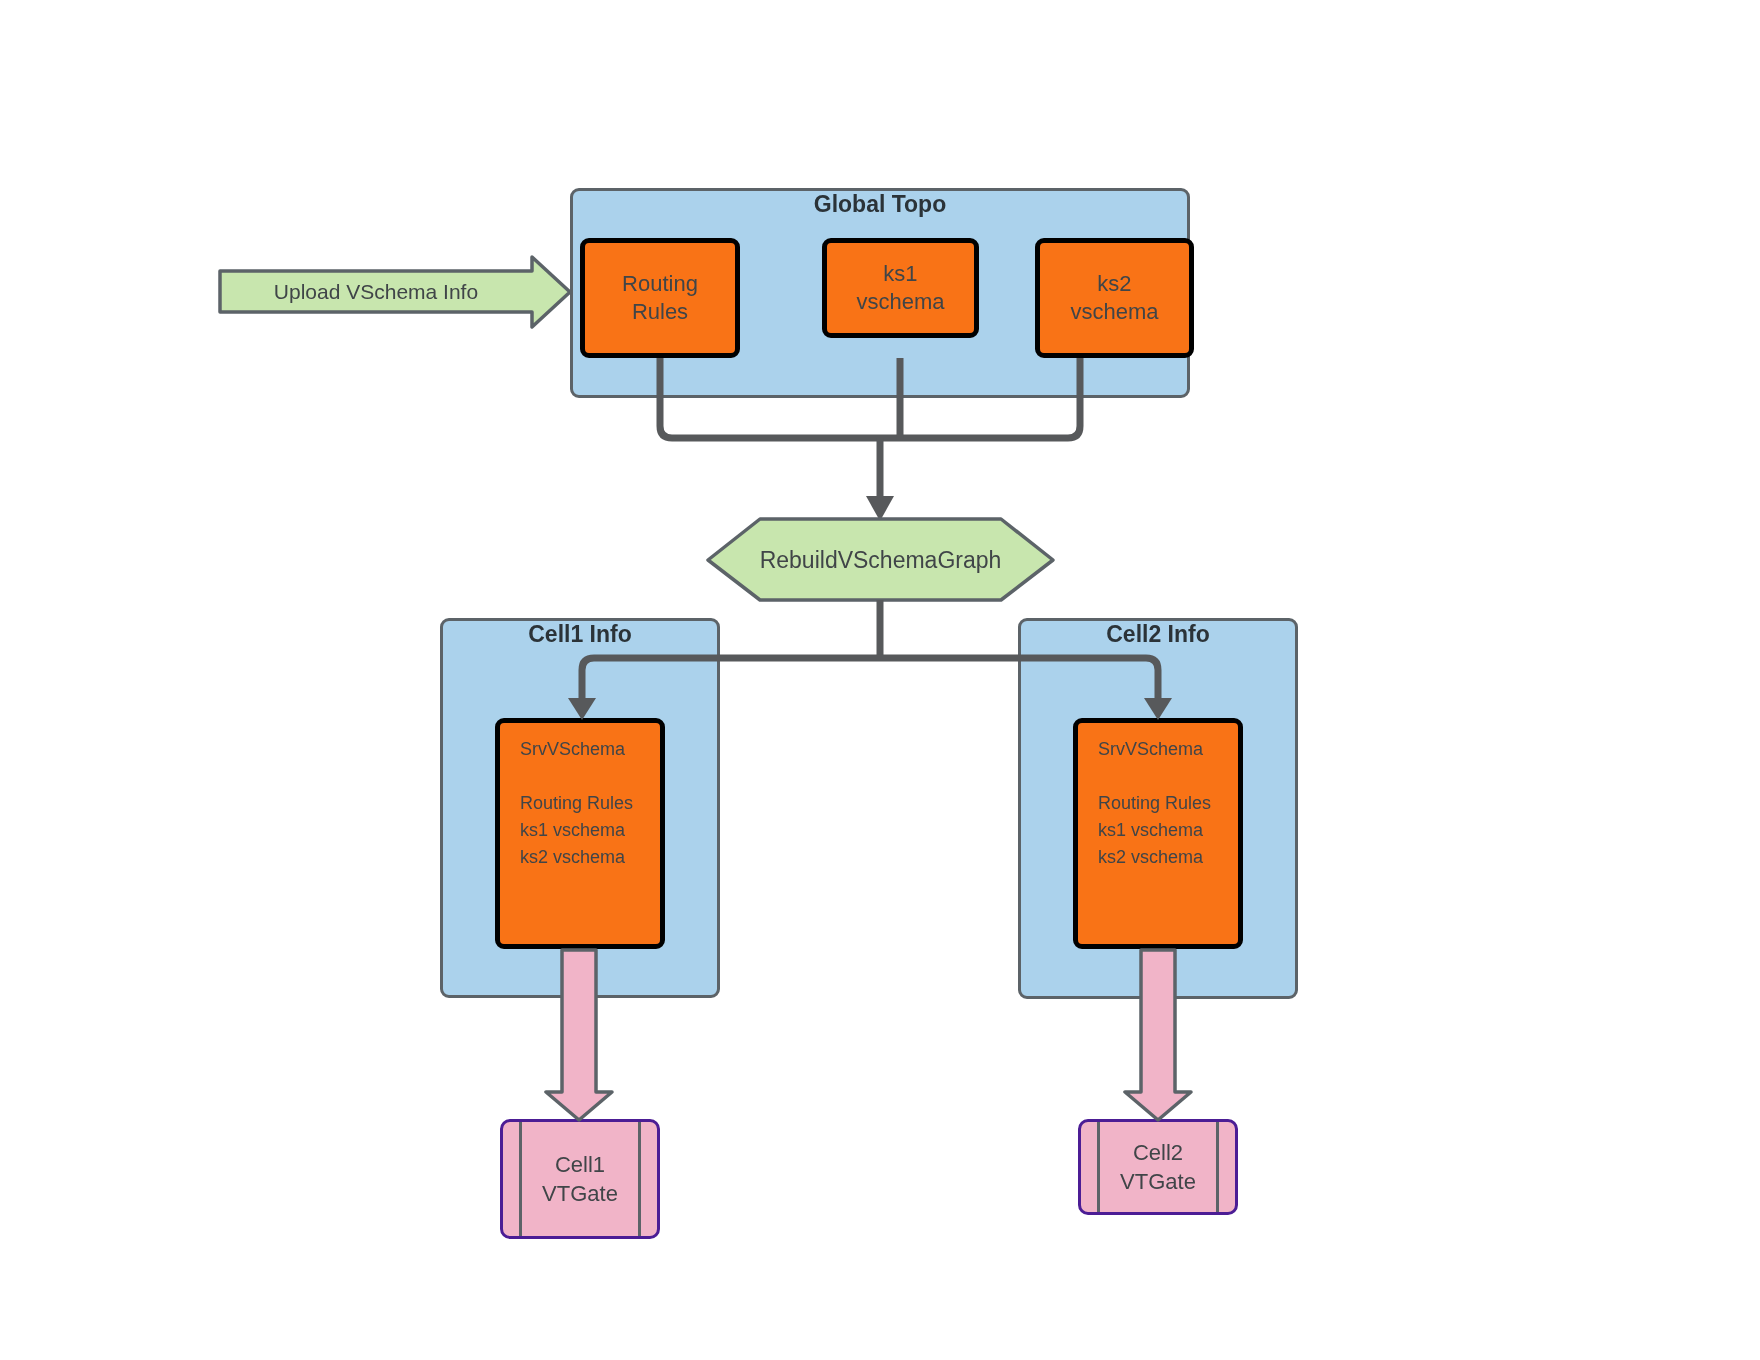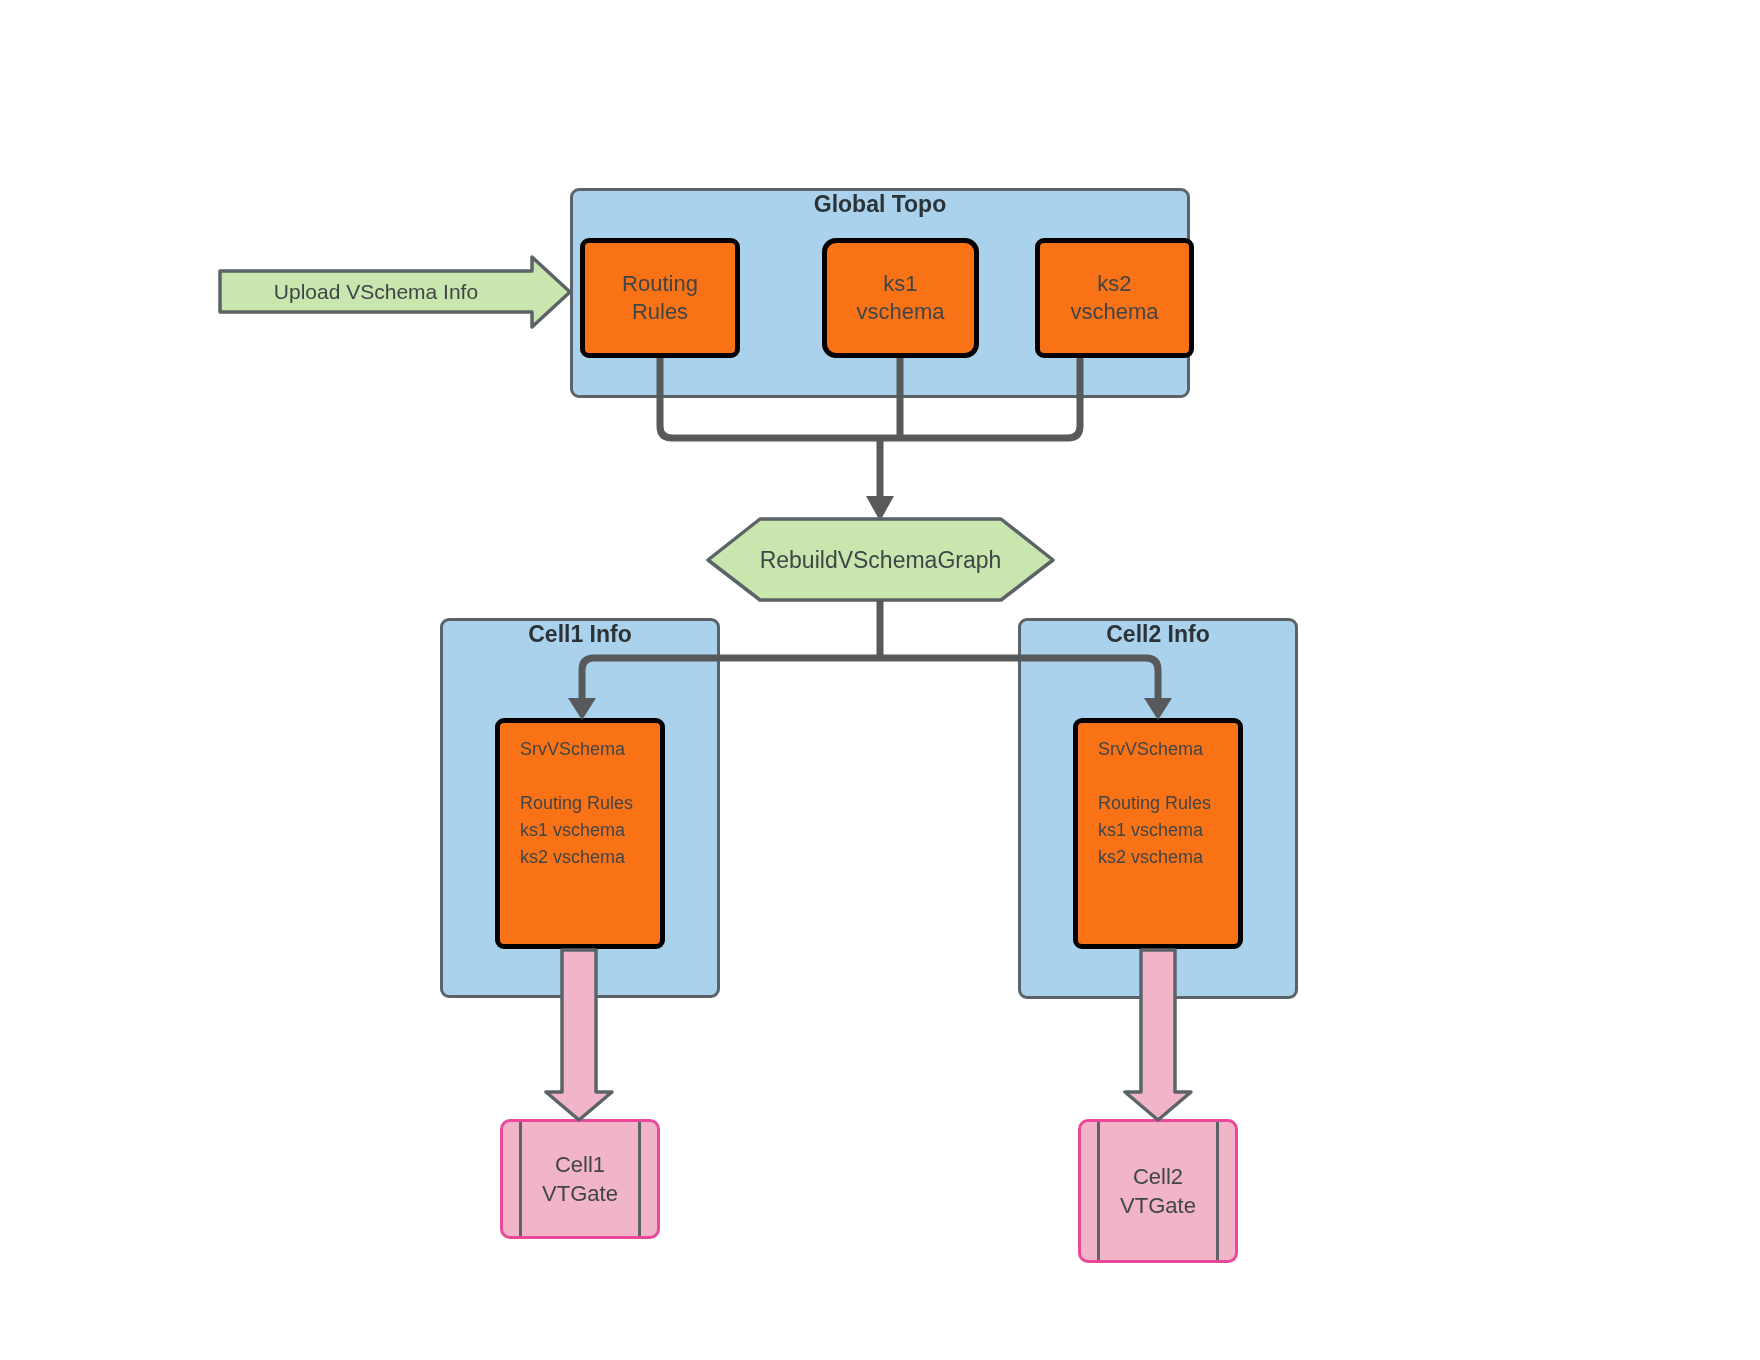--- a/index.html
+++ b/index.html
@@ -52,21 +52,21 @@
   .overlay-label{
     position:absolute;z-index:6;
     display:flex;align-items:center;justify-content:center;
     text-align:center;
     font-size:22px;line-height:26px;
     pointer-events:none;
   }
   .vtgate{
     position:absolute;
     background:#f1b4c8;
-    border:3px solid #ec4899;
+    border:3px solid #4c1d95;
     border-radius:10px;
     box-sizing:border-box;
     z-index:2;
     display:flex;align-items:center;justify-content:center;
     text-align:center;
     font-size:22px;line-height:29px;
     white-space:pre-line;
   }
   .vtgate .side-bar{
     position:absolute;top:0;bottom:0;width:0;
@@ -79,21 +79,21 @@
 <body>
 
 <div id="canvas">
 
   <div class="box-blue" style="left:570px;top:188px;width:620px;height:210px;">
     <div class="container-title">Global Topo</div>
   </div>
 
   <div class="box-yellow node-centered" style="left:580px;top:238px;width:160px;height:120px;">Routing
 Rules</div>
-  <div class="box-yellow node-centered" style="left:822px;top:238px;width:157px;height:120px;border-radius:14px;">ks1
+  <div class="box-yellow node-centered" style="left:822px;top:238px;width:157px;height:100px;">ks1
 vschema</div>
   <div class="box-yellow node-centered" style="left:1001px;top:238px;width:159px;height:120px;margin-left:34px;">ks2
 vschema</div>
 
   <div class="box-blue" style="left:440px;top:618px;width:280px;height:380px;">
     <div class="container-title">Cell1 Info</div>
   </div>
   <div class="box-yellow srv-box" style="left:495px;top:718px;width:170px;height:231px;">SrvVSchema
 
 Routing Rules
@@ -108,21 +108,21 @@
 Routing Rules
 ks1 vschema
 ks2 vschema</div>
 
   <div class="vtgate" style="left:500px;top:1119px;width:160px;height:120px;">
     <span class="side-bar left"></span>
     <span class="side-bar right"></span>
     <span style="white-space:pre-line;">Cell1
 VTGate</span>
   </div>
-  <div class="vtgate" style="left:1078px;top:1119px;width:160px;height:144px;">
+  <div class="vtgate" style="left:1078px;top:1119px;width:160px;height:96px;">
     <span class="side-bar left"></span>
     <span class="side-bar right"></span>
     <span style="white-space:pre-line;">Cell2
 VTGate</span>
   </div>
 
   <svg class="layer" viewBox="0 0 1760 1360">
 
     <polygon points="220,271 532,271 532,257 570,292 532,327 532,312 220,312" fill="#c8e6ae" stroke="#5c6368" stroke-width="3.5" stroke-linejoin="round"></polygon>
 

